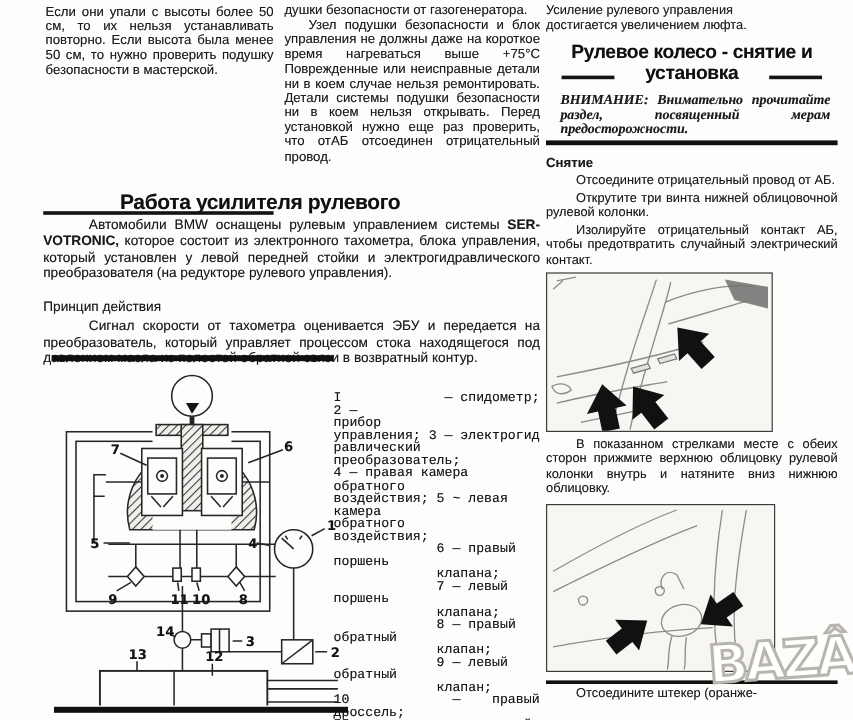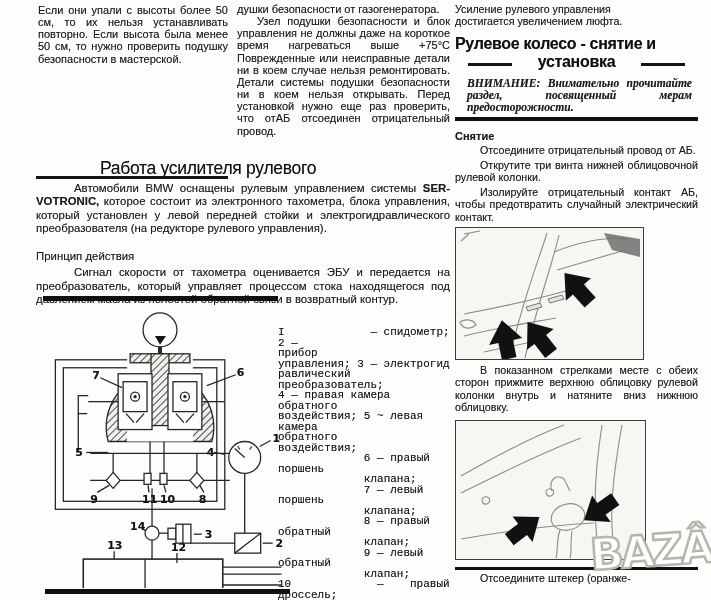--- a/index.html
+++ b/index.html
@@ -12,42 +12,42 @@
   .abs{position:absolute;}
   p{margin:0;}
   .body-col{font-size:11px;line-height:12.15px;text-align:justify;hyphens:none;}
   .body-col p.ind{text-indent:20px;}
   
   #col1{left:38px;top:4px;width:190px;}
   #col2{left:237px;top:3px;width:213px;}
   
   #mid{left:36px;top:157px;width:414px;}
   #mid .sec-title{
-    font-size:17.5px;font-weight:normal;letter-spacing:-.3px;
+    font-size:17.5px;font-weight:bold;letter-spacing:-.3px;
     padding-left:64px;position:relative;line-height:22px;color:#111;
   }
   #mid .title-rule{position:absolute;left:0px;top:19px;width:192px;height:2.5px;background:#141414;}
   #mid .mpara{font-size:11.4px;line-height:13.35px;text-align:justify;margin-top:3px;}
   #mid .mpara.ind{text-indent:38px;}
   #mid .subhead{font-size:11.4px;line-height:13px;margin-top:15px;}
   .bold{font-weight:bold;}
   #mid-bottom-bar{left:43px;top:296px;width:235px;height:5px;background:#101010;}
   #diagram-bottom-bar{left:45px;top:589px;width:245px;height:5px;background:#101010;}
   
   #diagram{left:30px;top:302px;width:260px;height:286px;}
   
   #legend{
     left:278px;top:327px;width:176px;
     font-family:Liberation Mono, monospace;
     font-size:11px;line-height:10.5px;white-space:pre-wrap;color:#141414;
   }
   
   #col3{left:455px;top:3px;width:243px;font-size:10.7px;line-height:12.45px;}
   #col3 .intro{text-align:left;padding-right:52px;}
-  #col3 .rtitle{margin-top:7px;font-size:16px;font-weight:bold;letter-spacing:-.3px;line-height:18px;color:#101010;}
+  #col3 .rtitle{margin-top:7px;font-size:16px;font-weight:bold;letter-spacing:-.3px;line-height:18px;text-align:center;color:#101010;}
   #col3 .rtitle-row{display:flex;align-items:center;justify-content:center;gap:26px;}
   #col3 .hrule{width:44px;height:3px;background:#141414;margin-top:6px;}
   #col3 .warning{
     margin-top:7px;padding:0 6px 0 12px;
     font-family:"Liberation Serif","DejaVu Serif",serif;
     font-weight:bold;font-style:italic;font-size:11.6px;line-height:11.8px;text-align:justify;
   }
   .thick-rule{height:3.5px;background:#101010;margin-top:4px;}
   #col3 .snyatie{margin-top:9px;font-weight:bold;font-size:11px;}
   #col3 p.step{text-indent:25px;text-align:justify;margin-top:2px;}

